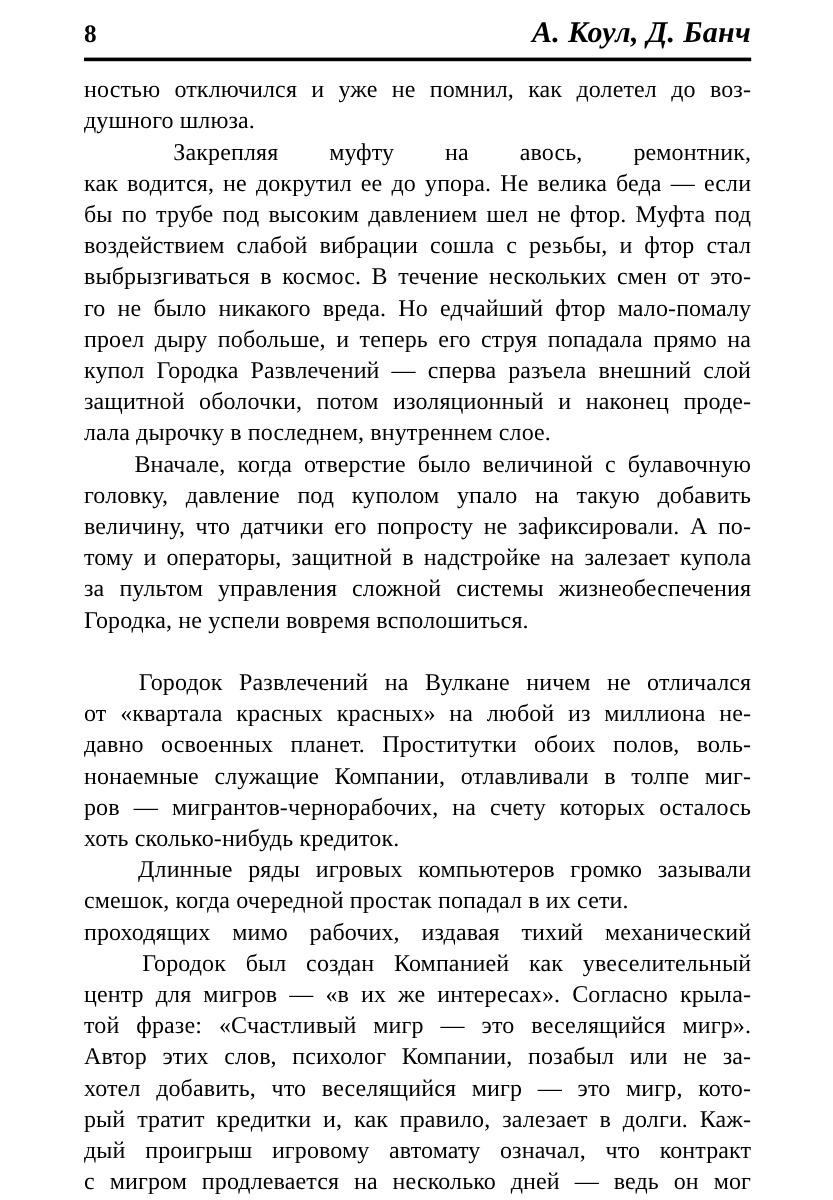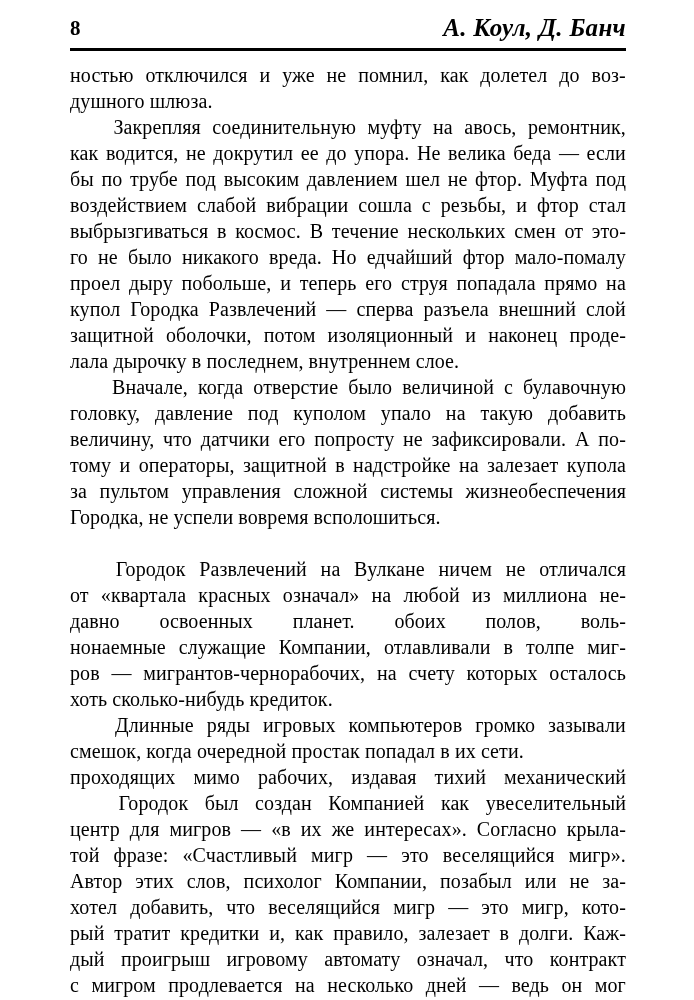--- a/index.html
+++ b/index.html
@@ -130,21 +130,20 @@
           <span>как</span>
           <span>долетел</span>
           <span>до</span>
           <span>воз-</span>
         </div>
         <div class="line">душного шлюза.</div>
       </div>
       <div class="para">
         <div class="line just indent">
           <span>Закрепляя</span>
-          <span>соединительную</span>
           <span>муфту</span>
           <span>на</span>
           <span>авось,</span>
           <span>ремонтник,</span>
         </div>
         <div class="line just">
           <span>как</span>
           <span>водится,</span>
           <span>не</span>
           <span>докрутил</span>
@@ -295,31 +294,32 @@
           <span>на</span>
           <span>Вулкане</span>
           <span>ничем</span>
           <span>не</span>
           <span>отличался</span>
         </div>
         <div class="line just">
           <span>от</span>
           <span>«квартала</span>
           <span>красных</span>
-          <span>означал»</span>
+          <span>красных»</span>
           <span>на</span>
           <span>любой</span>
           <span>из</span>
           <span>миллиона</span>
           <span>не-</span>
         </div>
         <div class="line just">
           <span>давно</span>
           <span>освоенных</span>
           <span>планет.</span>
+          <span>Проститутки</span>
           <span>обоих</span>
           <span>полов,</span>
           <span>воль-</span>
         </div>
         <div class="line just">
           <span>нонаемные</span>
           <span>служащие</span>
           <span>Компании,</span>
           <span>отлавливали</span>
           <span>в</span>

